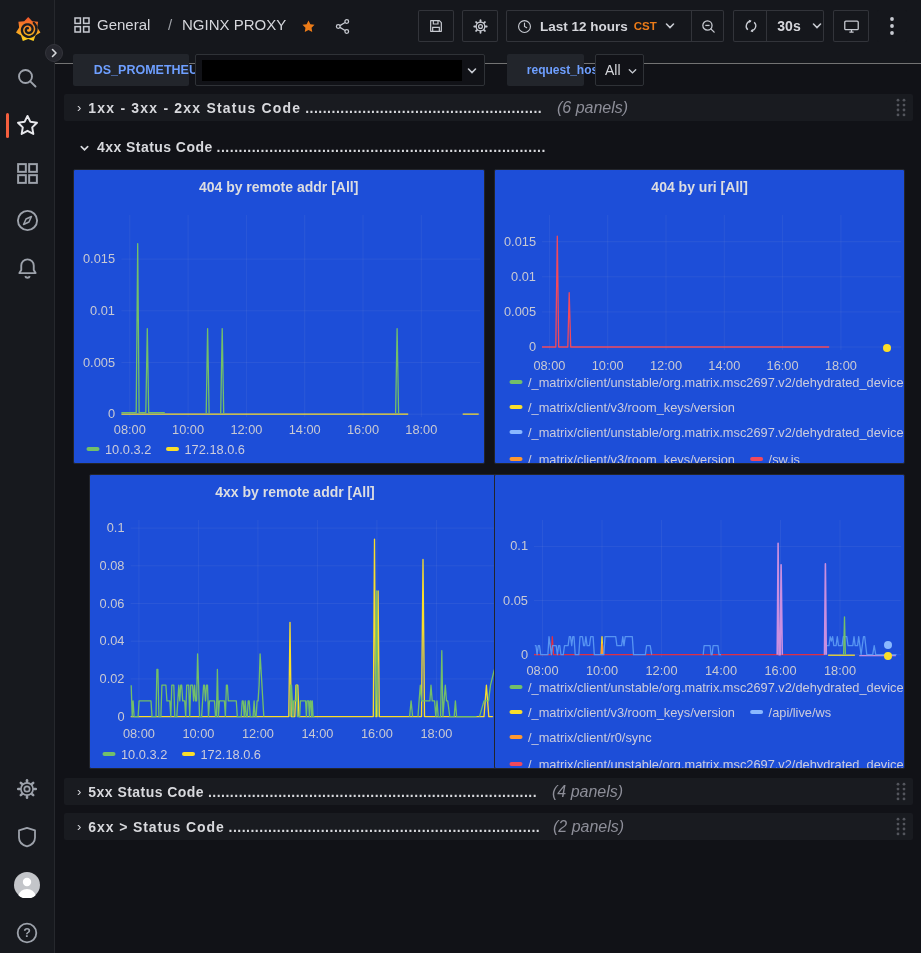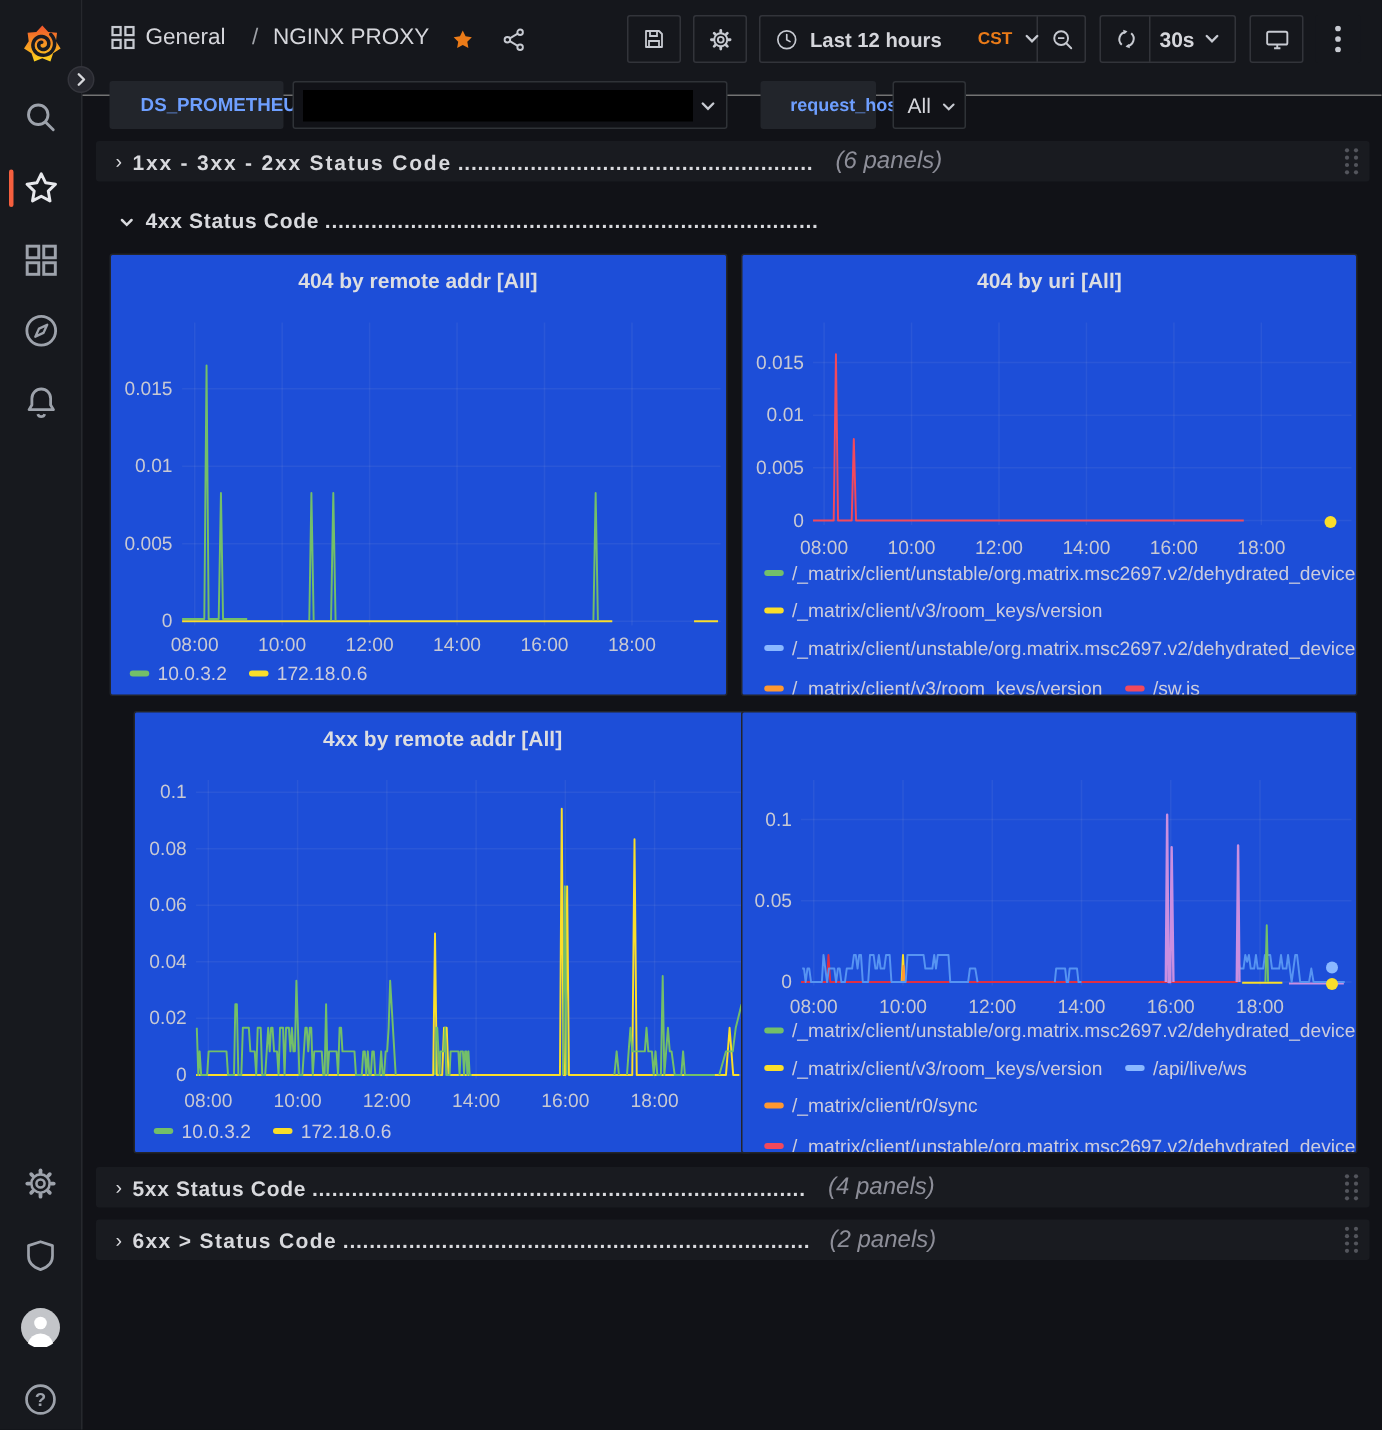--- a/index.html
+++ b/index.html
@@ -170,33 +170,33 @@
         </g>
   </svg>
  </div>
 
  <div class="navbtn" style="left:451px;width:218px;justify-content:flex-start">
   <svg style="margin-left:10px" width="15" height="15" viewBox="0 0 24 24">
     <circle cx="12" cy="12" r="9.5" fill="none" stroke="#c7cad1" stroke-width="1.8"></circle>
     <path d="M12 6.5V12l3.5 2" fill="none" stroke="#c7cad1" stroke-width="1.8" stroke-linecap="round"></path>
       </svg>
   <span style="margin-left:8px;font-size:13.5px;font-weight:700;color:#d5d6db">Last 12 hours</span>
-  <span style="margin-left:24px;font-size:11.5px;font-weight:700;color:#eb7b18">CST</span>
+  <span style="margin-left:6px;font-size:11.5px;font-weight:700;color:#eb7b18">CST</span>
   <svg style="margin-left:7px" width="12" height="12" viewBox="0 0 12 12">
     <path d="M2.5 4 L6 7.5 L9.5 4" fill="none" stroke="#c7cad1" stroke-width="1.6" stroke-linecap="round"></path>
       </svg>
   <div style="position:absolute;left:184px;top:0;width:1px;height:30px;background:rgba(204,204,220,0.16)"></div>
   <svg style="position:absolute;left:193px;top:7px" width="17" height="17" viewBox="0 0 24 24">
    <circle cx="10.5" cy="10.5" r="6.5" fill="none" stroke="#c7cad1" stroke-width="1.8"></circle>
    <line x1="15.3" y1="15.3" x2="20" y2="20" stroke="#c7cad1" stroke-width="1.8" stroke-linecap="round"></line>
    <line x1="7.5" y1="10.5" x2="13.5" y2="10.5" stroke="#c7cad1" stroke-width="1.8"></line>
   </svg>
  </div>
 
- <div class="navbtn" style="left:678px;width:91px;justify-content:flex-start">
+ <div class="navbtn" style="left:678px;width:91px;justify-content:space-between">
   <svg style="margin-left:9px" width="16" height="16" viewBox="0 0 24 24">
    <g transform="rotate(90 12 12)">
    <g fill="none" stroke="#c7cad1" stroke-width="2">
     <path d="M6.2 7.3a7.4 7.4 0 0 1 12.9 4.4"></path>
     <path d="M17.8 16.7a7.4 7.4 0 0 1-12.9-4.4"></path>
    </g>
    <path d="M21.3 8.6l-4.4 1 2.9 3.4z" fill="#c7cad1"></path>
    <path d="M2.7 15.4l4.4-1-2.9-3.4z" fill="#c7cad1"></path>
    </g>
   </svg>

